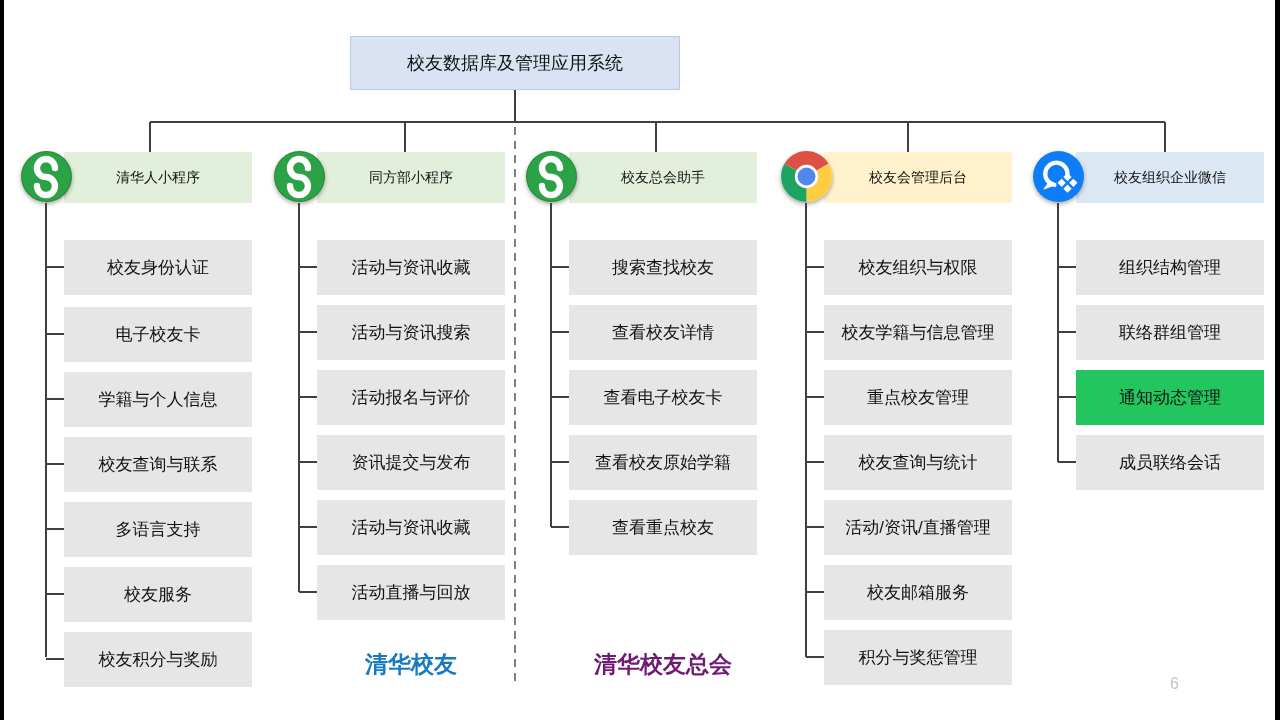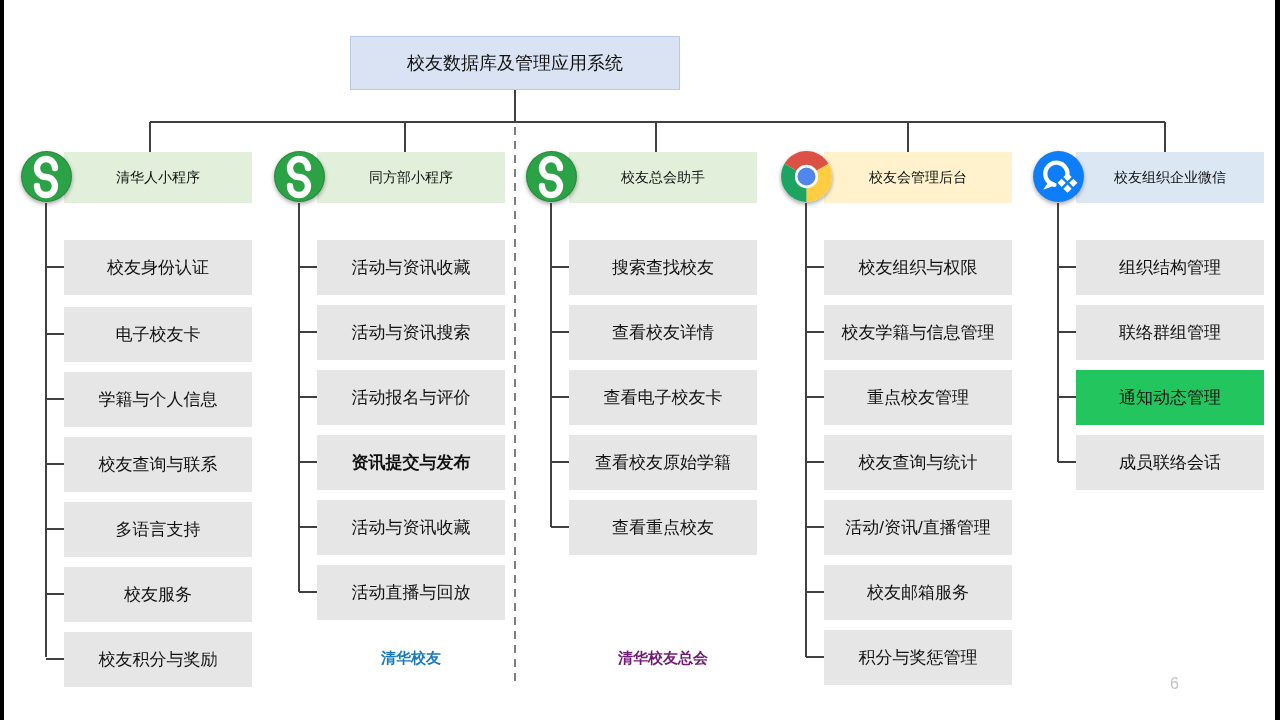--- a/index.html
+++ b/index.html
@@ -43,21 +43,21 @@
     display:flex; align-items:center; justify-content:center;
     font-size:17px; color:#111; text-align:center;
   }
   .item::before {
     content:""; position:absolute; left:-18px; top:26px; width:18px; height:2px;
     background:#404040;
   }
 
   .footer-label {
     position:absolute; top:649px; width:188px; text-align:center;
-    font-size:15px; font-weight:bold;
+    font-size:23px; font-weight:bold;
   }
   .page-number { position:absolute; left:1170px; top:675px; font-size:16px; color:#c3c3c3; }
 </style>
 </head>
 <body>
 
 <div class="slide">
   <div class="edge-bar left"></div>
   <div class="edge-bar right"></div>
 
@@ -131,21 +131,21 @@
         <div class="items">
           <div class="item" style="background: rgb(231, 230, 230);">
             <span>活动与资讯收藏</span>
           </div>
           <div class="item" style="background: rgb(231, 230, 230);">
             <span>活动与资讯搜索</span>
           </div>
           <div class="item" style="background: rgb(231, 230, 230);">
             <span>活动报名与评价</span>
           </div>
-          <div class="item" style="background: rgb(231, 230, 230); font-weight: bold;">
+          <div class="item" style="background: rgb(231, 230, 230);">
             <span>资讯提交与发布</span>
           </div>
           <div class="item" style="background: rgb(231, 230, 230);">
             <span>活动与资讯收藏</span>
           </div>
           <div class="item" style="background: rgb(231, 230, 230);">
             <span>活动直播与回放</span>
           </div>
         </div>
       </div>

